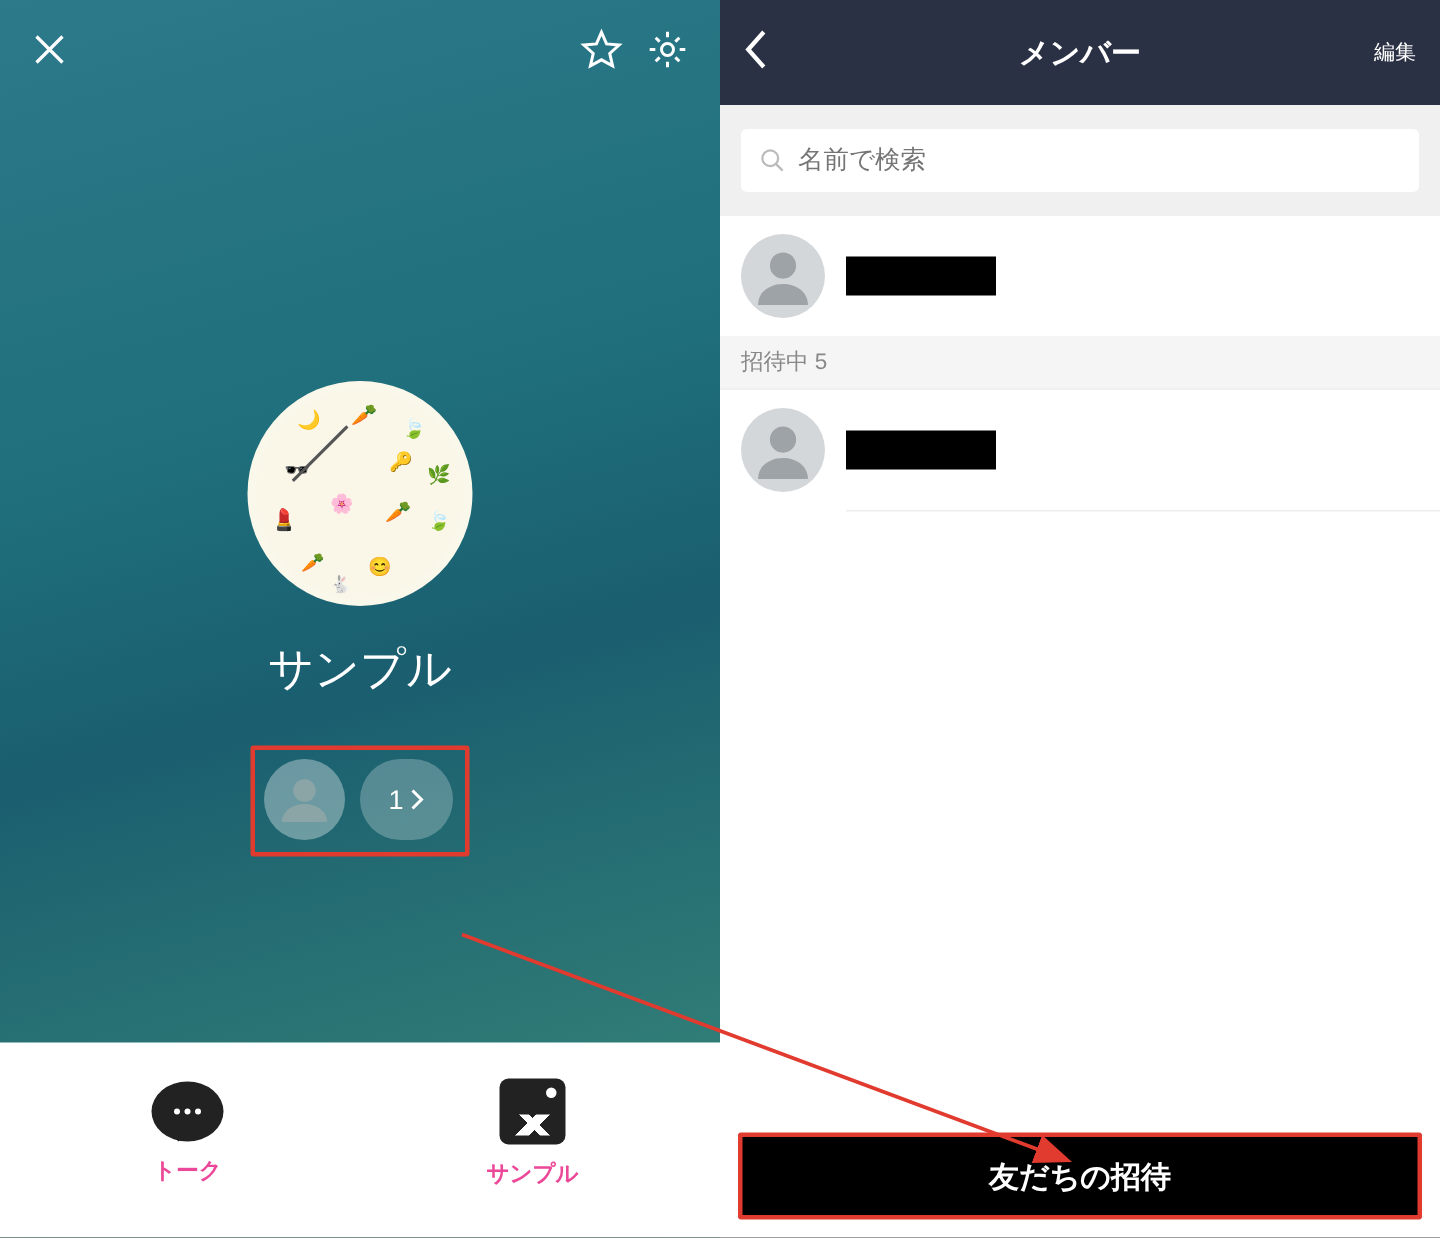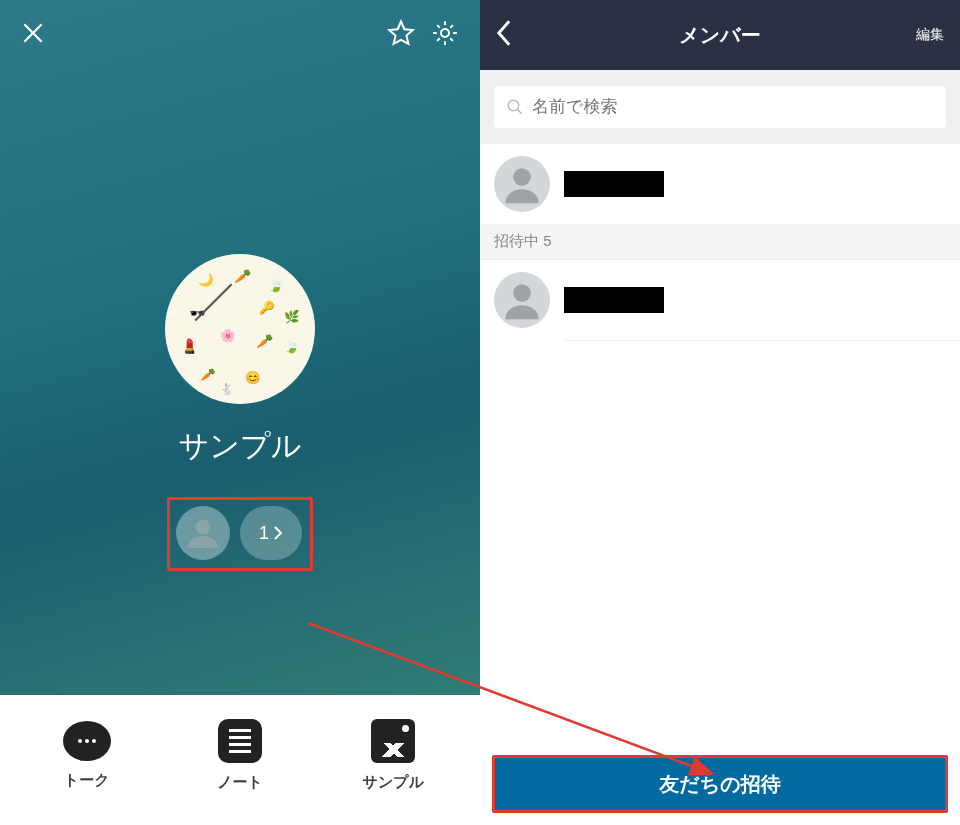--- a/index.html
+++ b/index.html
@@ -85,21 +85,21 @@
     display: flex;
     justify-content: space-around;
     align-items: center;
     padding: 8px 10px 18px;
   }
   .bb-item {
     display:flex; flex-direction:column; align-items:center; gap:10px;
     color:#222; cursor:pointer;
     width: 130px;
   }
-  .bb-label { font-size: 15px; font-weight:600; color:#404040;text-align:right; }
+  .bb-label { font-size: 15px; font-weight:600; color:#ec4899;text-align:right; }
   .bb-icon {
     width:44px; height:44px; background:#222; border-radius:10px;
     display:flex; align-items:center; justify-content:center;
     color:#fff;
   }
   .bb-icon.bubble { border-radius: 50%; width:48px; height:40px; position:relative; }
   .bb-icon.bubble::after{
     content:""; position:absolute; bottom:-6px; left:12px;
     border:6px solid transparent; border-top-color:#222;
   }
@@ -154,21 +154,21 @@
   }
   .row-avatar {
     width:56px; height:56px; border-radius:50%; background:#d4d7da;
     display:flex; align-items:center; justify-content:center;
   }
   .redact { width:100px; height:26px; background:#000; }
   .flexfill { flex:1; }
   .invite-btn {
     margin: 0 12px 12px;
     height: 58px;
-    background:#0369a1;
+    background:#000000;
     color:#fff;
     display:flex; align-items:center; justify-content:center;
     font-size:20px; font-weight:600;
     border:3px solid #e13a2e;
     border-radius:2px;
     cursor:pointer;
   }
 
   
   .arrow-svg {
@@ -247,31 +247,20 @@
       <div class="bb-icon bubble">
         <svg width="22" height="10" viewBox="0 0 22 8">
             <circle cx="4" cy="4" r="2" fill="#fff"></circle>
             <circle cx="11" cy="4" r="2" fill="#fff"></circle>
             <circle cx="18" cy="4" r="2" fill="#fff"></circle>
           </svg>
       </div>
       <span class="bb-label">トーク</span>
     </div>
     <div class="bb-item">
-      <div class="bb-icon">
-        <div class="note-lines">
-            <span></span>
-            <span></span>
-            <span></span>
-            <span></span>
-          </div>
-      </div>
-      <span class="bb-label">ノート</span>
-    </div>
-    <div class="bb-item">
       <div class="bb-icon album"></div>
       <span class="bb-label">サンプル</span>
     </div>
   </div>
 </div>
 
 <div class="panel right">
   <div class="nav" style="position:relative;">
     <div>
       <svg width="16" height="26" viewBox="0 0 12 20">

